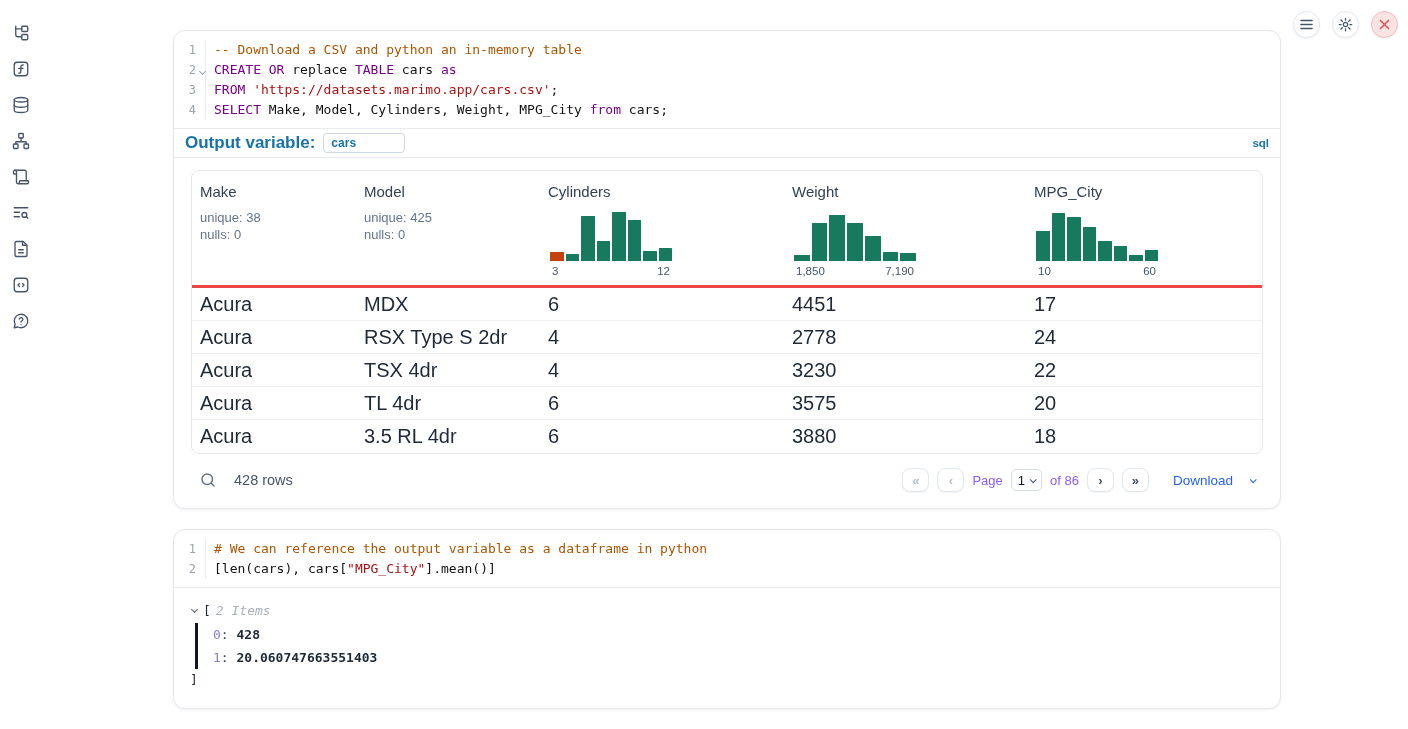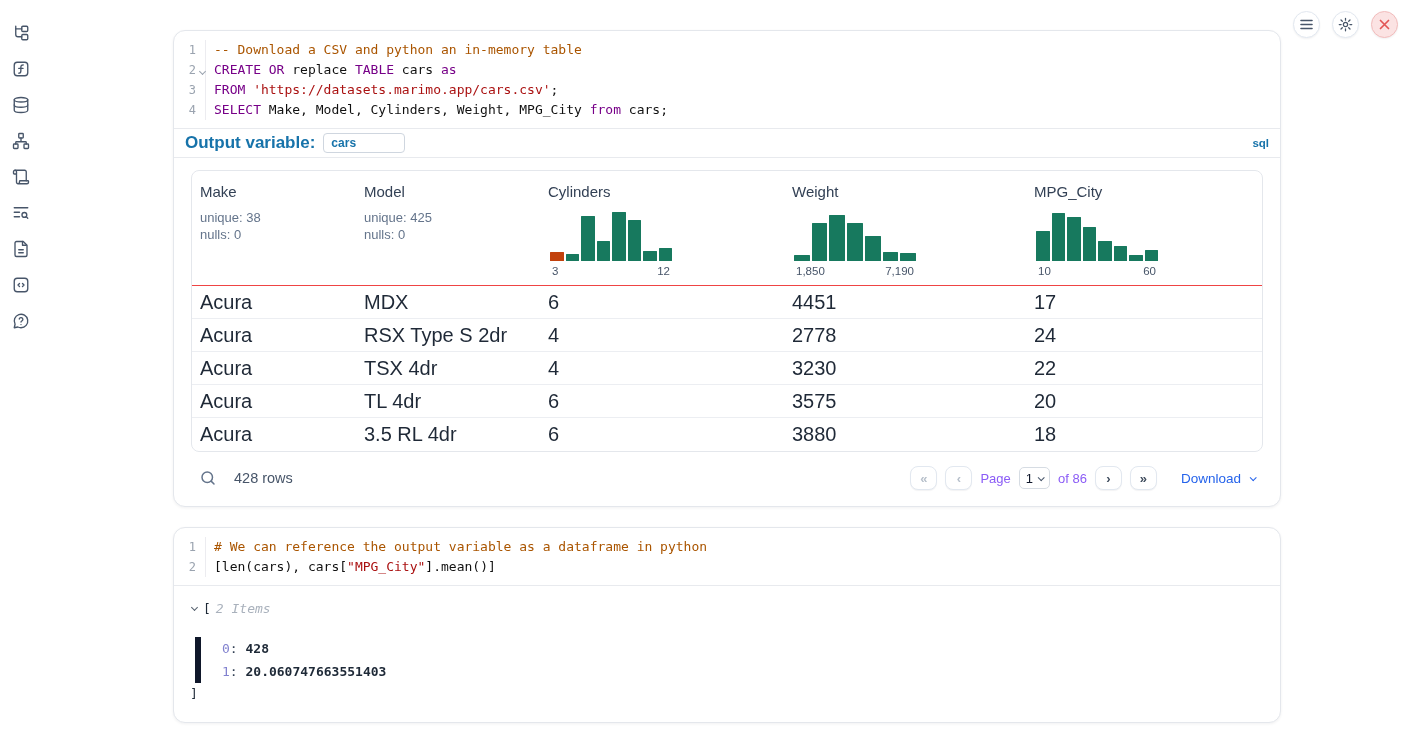--- a/index.html
+++ b/index.html
@@ -75,21 +75,21 @@
     border: 1px solid #cfd6df; border-radius: 4px; padding: 0 7px;
     font-family: "Liberation Sans", sans-serif;
     font-size: 12px; font-weight: bold; color: #1773aa; outline: none; background: #fff;
   }
   .lang-badge { margin-left: auto; font-size: 11.5px; font-weight: bold; color: #1773aa; cursor: pointer; }
 
   
   .output-area { padding: 12px 17px 12px 17px; }
   .table-card { border: 1px solid #e4e7ec; border-radius: 8px; overflow: hidden; }
   .thead, .tr { display: grid; grid-template-columns: 164px 184px 244px 242px 1fr; }
-  .thead { border-bottom: 1px solid #ef4444; }
+  .thead { border-bottom: 3px solid #ef4444; }
   .th { padding: 12px 4px 8px 8px; cursor: pointer; }
   .th-label { font-size: 15px; color: #334155; margin-bottom: 9px; }
   .th-stats { font-size: 13px; color: #64748b; line-height: 17px; }
   .hist { display: flex; align-items: flex-end; gap: 2px; width: 122px; height: 52px; margin-left: 2px; }
   .bar { flex: 1 1 0; background: #17795e; border-radius: 0.5px; }
   .bar-orange { background: #c2410c; }
   .hist-axis {
     width: 122px; margin-left: 2px; margin-top: 4px;
     display: flex; justify-content: space-between;
     font-size: 11.5px; color: #475569; padding: 0 2px;
@@ -115,37 +115,37 @@
     display: flex; align-items: center; gap: 5px;
     border: 1px solid #d6dce3; border-radius: 5px; height: 22px; padding: 0 6px;
     font-size: 13px; color: #0f172a; cursor: pointer; background: #fff;
   }
   .chev-down {
     display: inline-block; width: 5px; height: 5px;
     border-right: 1.4px solid #475569; border-bottom: 1.4px solid #475569;
     transform: rotate(45deg) translateY(-1px);
   }
   .download-link {
-    margin-left: 16px; display: flex; align-items: center; gap: 9px;
+    margin-left: 16px; display: flex; align-items: center; gap: 17px;
     color: #2563eb; font-size: 13.5px; cursor: pointer;
   }
   .download-link .chev-down { border-color: #2563eb; }
 
   
   .divider { border-top: 1px solid #e8eaee; }
   .tree { padding: 13px 16px 18px 16px; font-family: "DejaVu Sans Mono", monospace; font-size: 13px; color: #1e2937; }
   .tree-header { display: flex; align-items: center; line-height: 20px; }
   .tree-chev { width: 10px; height: 10px; margin-right: 3px; cursor: pointer; position: relative; }
   .tree-chev::after {
     content: ''; position: absolute; left: 2px; top: 1px; width: 4px; height: 4px;
     border-right: 1.3px solid #55606e; border-bottom: 1.3px solid #55606e; transform: rotate(45deg);
   }
   .tree-bracket { color: #1e2937; }
   .tree-items-label { color: #a9b1bc; font-style: italic; margin-left: 5px; }
-  .tree-body { margin-left: 5px; border-left: 6px solid #0f172a; padding-left: 21px; margin-top: 18px; }
+  .tree-body { margin-left: 5px; border-left: 3px solid #0f172a; padding-left: 15px; margin-top: 2px; }
   .tree-entry { line-height: 23px; }
   .tree-key { color: #8181cf; }
   .tree-colon { color: #334155; }
   .tree-value { color: #1e2937; font-weight: 600; }
   .tree-close { line-height: 20px; margin-top: 1px; }
 </style>
 </head>
 <body>
 
 <div class="sidebar">

